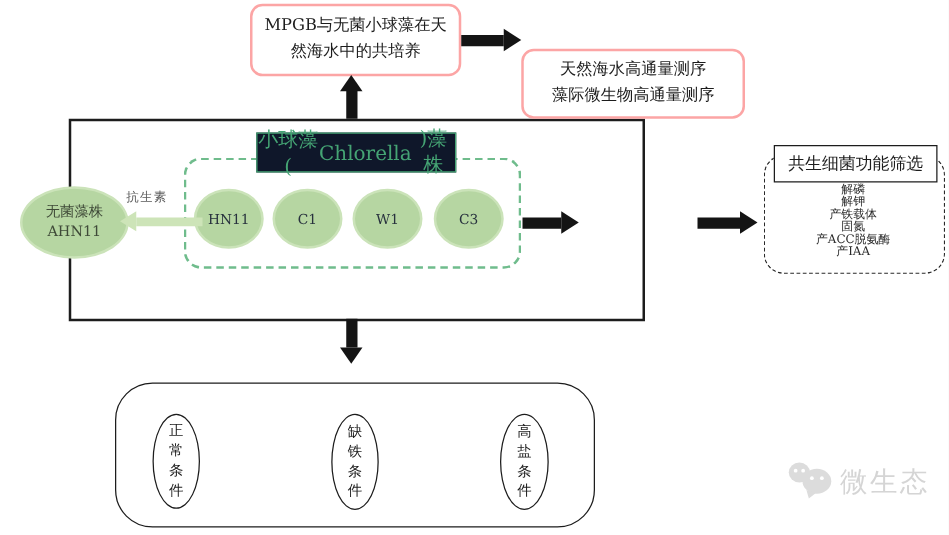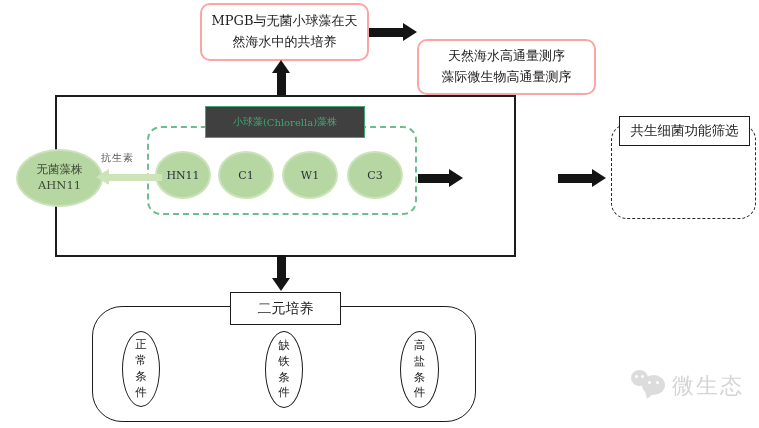--- a/index.html
+++ b/index.html
@@ -14,22 +14,22 @@
 
   
   .roundbox{border:2px solid #fca5a5;border-radius:10px;background:#fff;
     font-size:13px;line-height:1.6;z-index:2;}
 
   
   .bigrect{border:2px solid #1c1c1c;background:transparent;z-index:1;}
 
   
   .chl-dashed{border:2px dashed #6fbc8c;border-radius:14px;z-index:1;}
-  .chl-title{border:1.5px solid #45a474;background:#404040;color:#45a474;
-    font-size:10px;z-index:3;}
+  .chl-title{border:1.5px solid #45a474;background:#0f172a;color:#45a474;
+    font-size:16px;z-index:3;}
   .chl-title .it{text-align:right;}
 
   
   .strain{top:151px;width:56px;height:48px;border-radius:50%;
     background:#b6d6a2;border:2px solid #cbe3b9;box-sizing:border-box;
     font-size:11px;color:#28323e;z-index:2;}
   .axenic{border-radius:50%;background:#b6d6a2;border:2px solid #cbe3b9;
     box-sizing:border-box;font-size:11.5px;line-height:1.35;color:#3f4a38;z-index:2;}
 
   
@@ -120,28 +120,35 @@
   </div>
 
 
   <div class="abs ar" style="left:558px;top:169px;width:48px;height:18px;">
     <div class="sh" style="left:0;top:4.5px;width:34px;height:9px;"></div>
     <div class="hd hd-right" style="left:34px;top:0;"></div>
   </div>
 
   <div class="abs func-dashed" style="left:611px;top:124px;width:143px;height:93px;"></div>
   <div class="abs solidbox flexc func-title" style="left:619px;top:116px;width:129px;height:28px;">共生细菌功能筛选</div>
+  <div class="abs func-list" style="left:611px;top:147px;width:143px;">
+    <div>解磷</div>
+    <div>解钾</div>
+    <div>产铁载体</div>
+    <div>固氮</div>
+    <div>产ACC脱氨酶</div>
+    <div>产IAA</div>
+  </div>
 
   <div class="abs ar" style="left:272px;top:255px;width:18px;height:36px;">
     <div class="sh" style="left:4.5px;top:0;width:9px;height:23px;"></div>
     <div class="hd hd-down" style="left:0;top:23px;"></div>
   </div>
 
   <div class="abs round-rect-bottom" style="left:92px;top:306px;width:382px;height:114px;"></div>
-  <div class="abs solidbox flexc binary" style="left:230px;top:292px;width:109px;height:31px;">二元培养</div>
 
   <div class="abs cond flexc pre" style="left:122px;top:331px;width:38px;height:76px;">正
 常
 条
 件</div>
   <div class="abs cond flexc pre" style="left:265px;top:331px;width:38px;height:77px;">缺
 铁
 条
 件</div>
   <div class="abs cond flexc pre" style="left:400px;top:331px;width:39px;height:77px;">高

